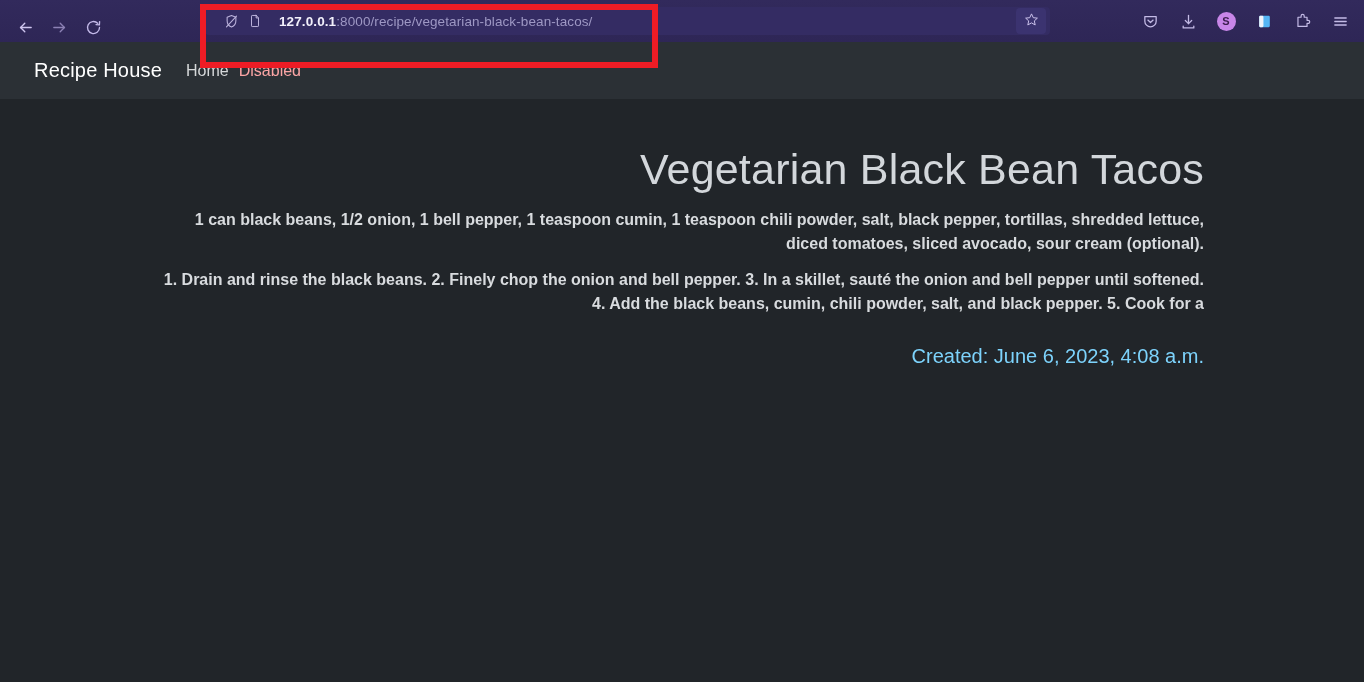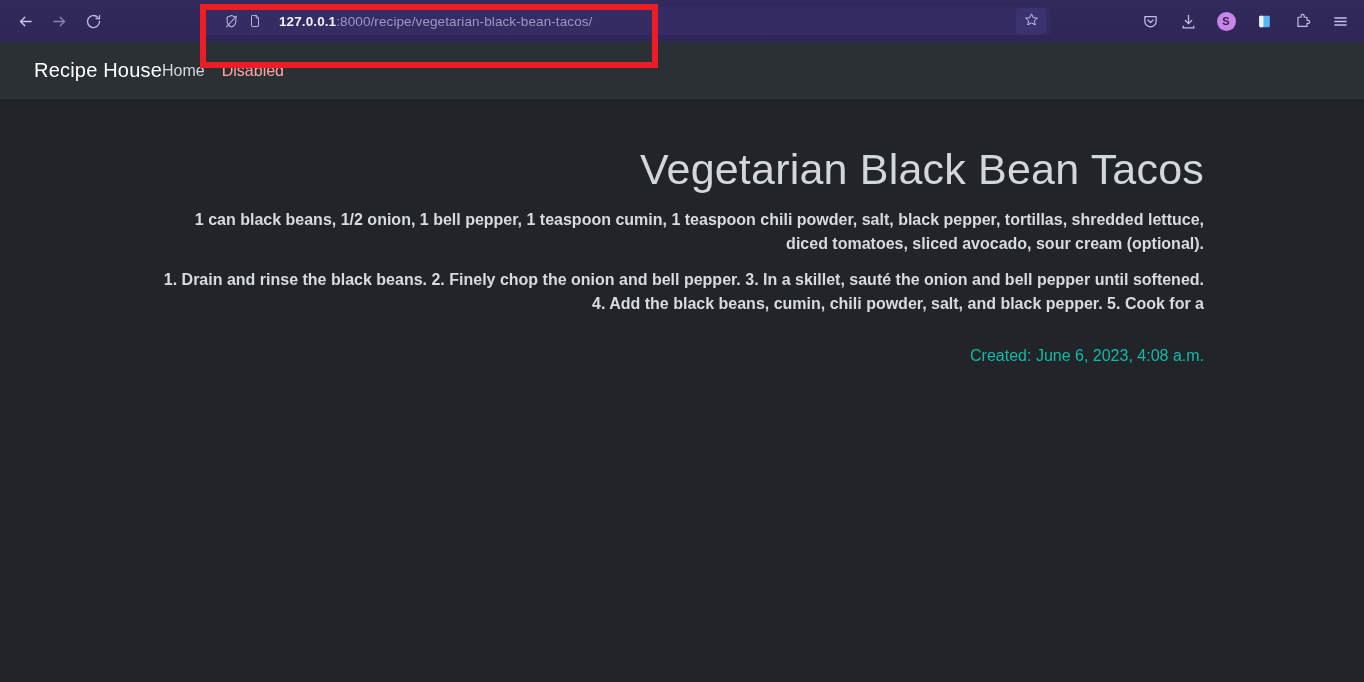--- a/index.html
+++ b/index.html
@@ -17,21 +17,21 @@
 
   
   .browser-chrome {
     position: absolute;
     left: 0; top: 0;
     width: 1364px;
     height: 42px;
     background: #2b2150;
     background: linear-gradient(180deg, #322a5c 0%, #2e2656 100%);
     display: flex;
-    align-items: center;
+    align-items: flex-end;
     box-sizing: border-box;
   }
   .nav-buttons {
     display: flex;
     align-items: center;
     margin-left: 8px;
     flex: 0 0 auto;
   }
   .chrome-btn {
     width: 34px;
@@ -133,21 +133,22 @@
   }
   .brand {
     color: #ffffff;
     font-size: 20px;
     font-weight: 400;
     letter-spacing: 0.2px;
   }
   .nav-links {
     display: flex;
     align-items: flex-start;
-    gap: 17px;
+    margin-left: 24px;
+    gap: 10px;
   }
   .nav-link {
     font-size: 16px;
     color: #d6d8da;
   }
   .nav-link.disabled {
     color: #fca5a5;
   }
 
   
@@ -183,23 +184,23 @@
     line-height: 1.2;
   }
   .body-text {
     font-size: 16px;
     line-height: 24px;
     color: #d8dbde;
     margin: 12px 0 0 0;
     font-weight: 700;
   }
   .meta-text {
-    font-size: 16px;
+    font-size: 20px;
     line-height: 24px;
-    color: #14b8a6;
+    color: #7dd3fc;
     margin: 28px 0 0 0;
   }
 
   
   .annotation-box {
     position: absolute;
     left: 200px;
     top: 4px;
     width: 458px;
     height: 64px;

